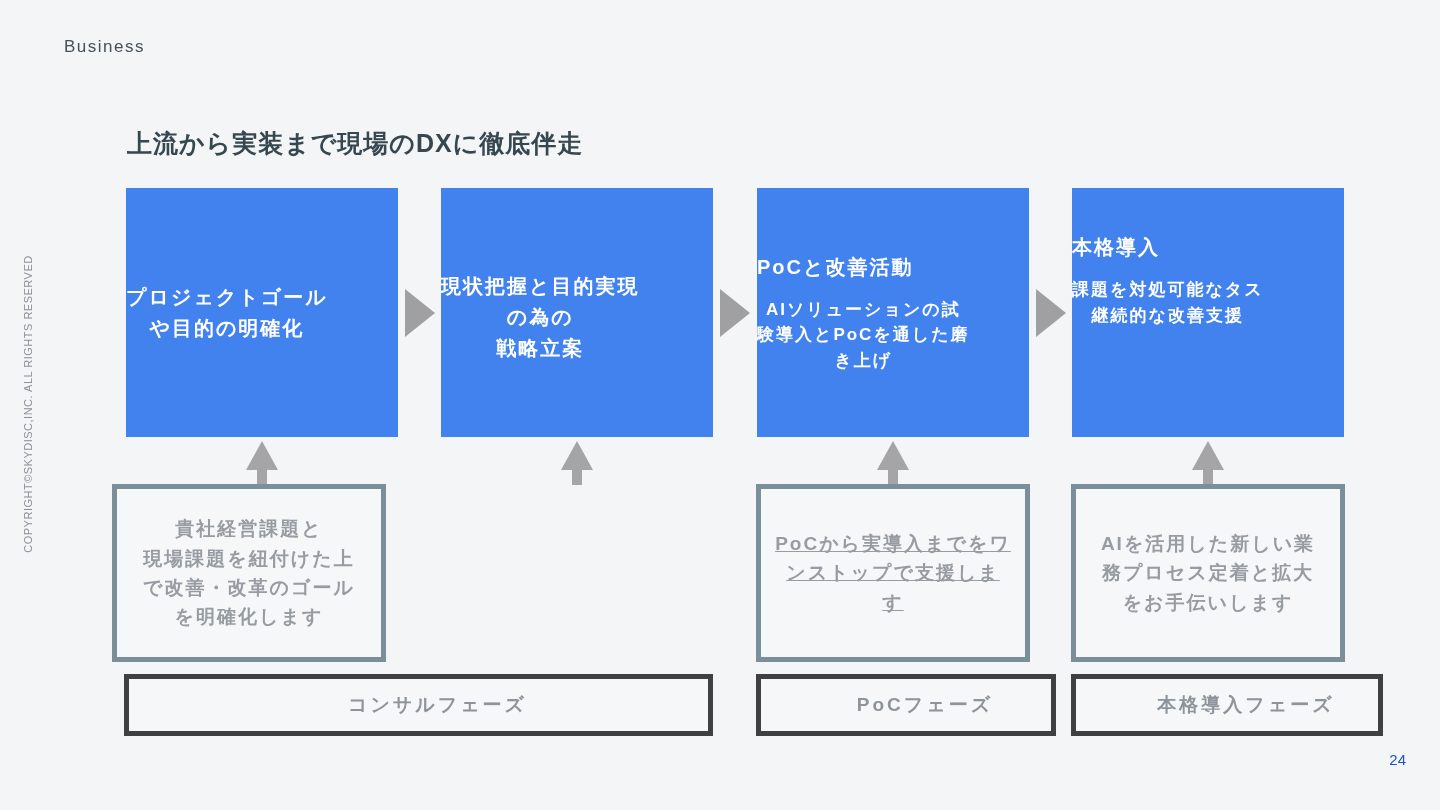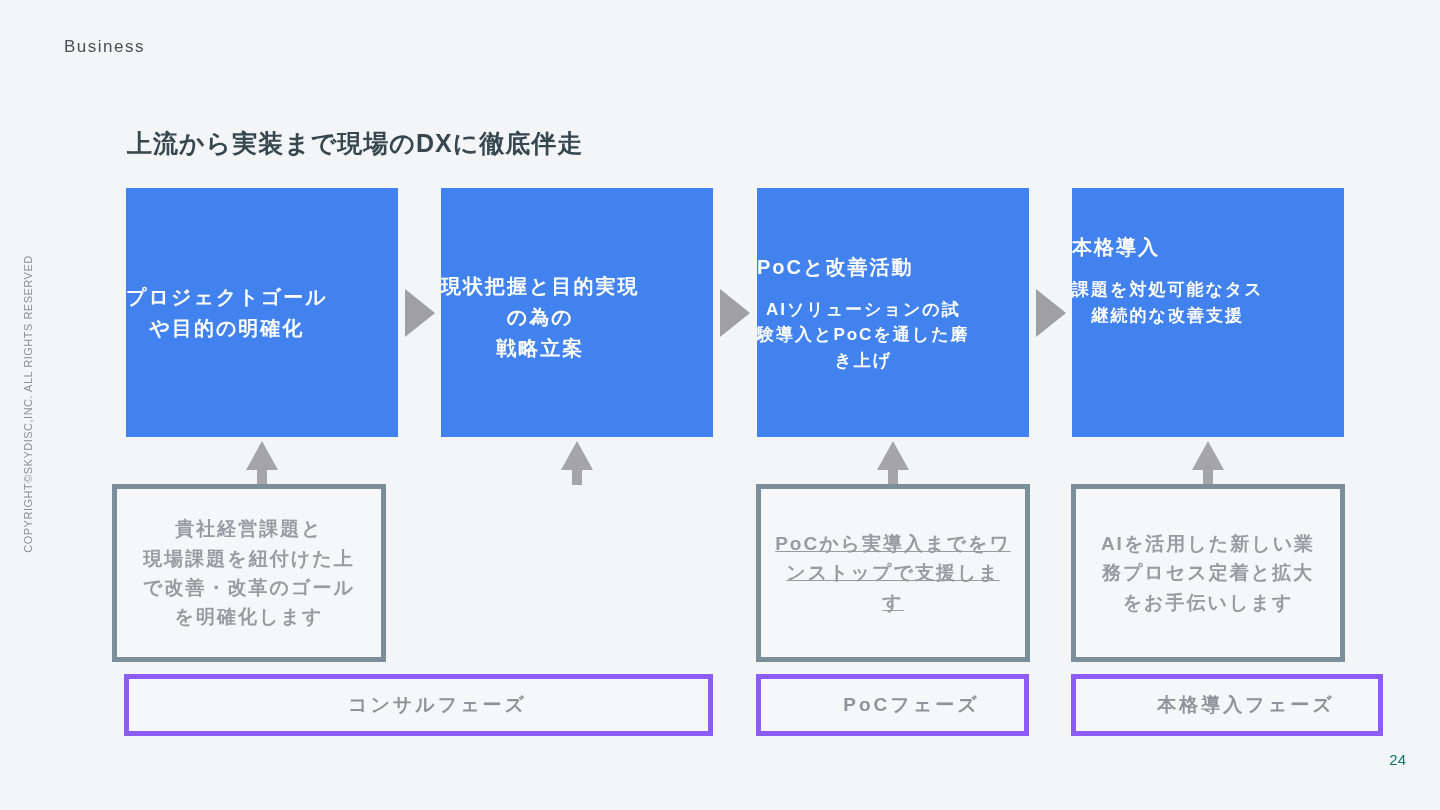--- a/index.html
+++ b/index.html
@@ -71,38 +71,38 @@
     font-size: 19px; font-weight: bold; color: #969ca2;
     letter-spacing: 2px; line-height: 1.55;
   }
   .d1 { left: 112px; }
   .d2 { left: 439px; }
   .d3 { left: 756px; text-decoration: underline; }
   .d4 { left: 1071px; }
 
   .phase-box {
     position: absolute; top: 674px; height: 62px;
-    border: 5px solid #8b5cf6; background: #f5f7f8;
+    border: 5px solid #404040; background: #f5f7f8;
     display: flex; align-items: center; justify-content: center;
     font-size: 19px; font-weight: bold; color: #8d949b; letter-spacing: 3px; padding-left: 38px;
   }
   .p1 { left: 124px; width: 589px; }
-  .p2 { left: 756px; width: 273px; }
+  .p2 { left: 756px; width: 300px; }
   .p3 { left: 1071px; width: 312px; }
 
   .copyright {
     position: absolute; left: -122px; top: 398px;
     width: 300px; text-align: center;
     transform: rotate(-90deg);
     font-size: 11px; color: #8a9097; letter-spacing: 0.5px;
     white-space: nowrap;
   }
   .page-number {
     position: absolute; right: 34px; top: 751px;
-    font-size: 15px; color: #0f766e;
+    font-size: 15px; color: #1d4ed8;
   }
 </style>
 </head>
 <body>
 
 <div class="slide">
 
   <div class="eyebrow">Business</div>
   <div class="page-title">上流から実装まで現場のDXに徹底伴走</div>
 

